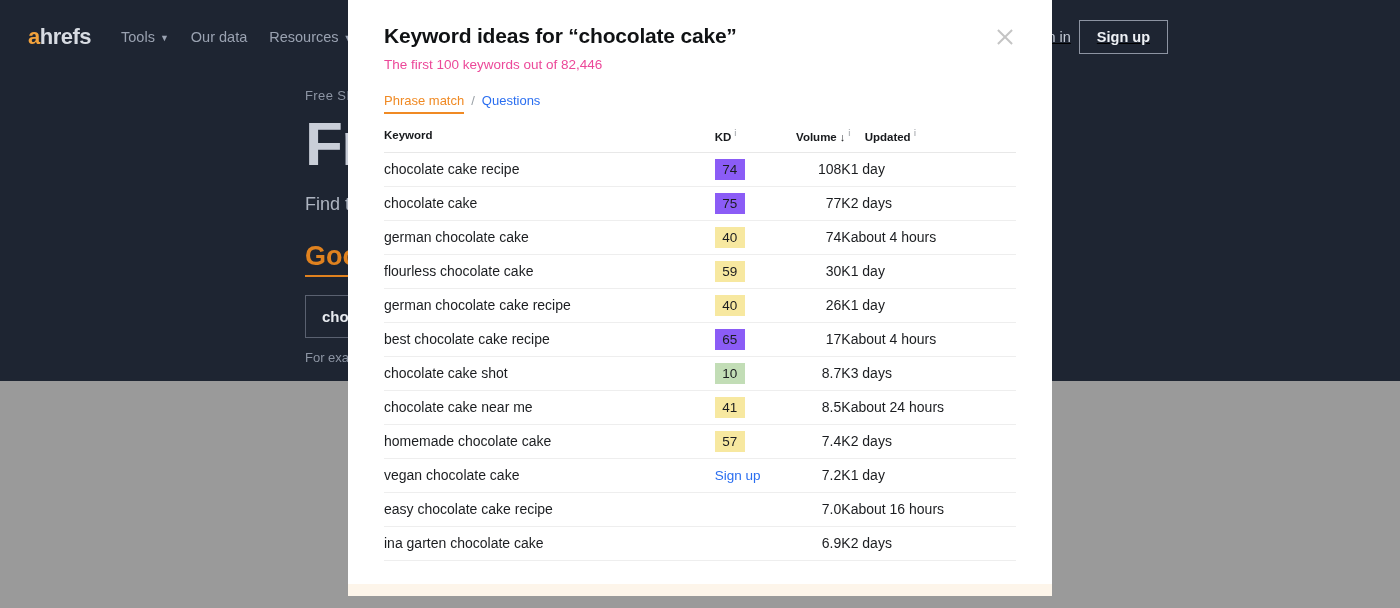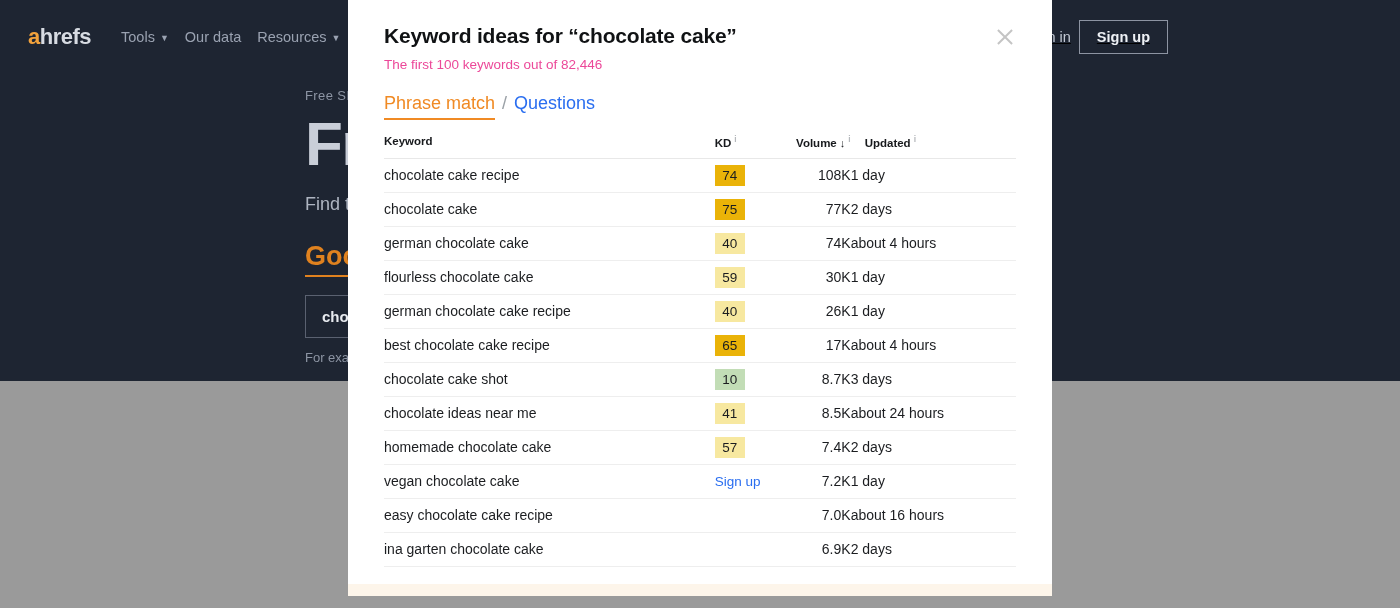--- a/index.html
+++ b/index.html
@@ -46,21 +46,21 @@
     letter-spacing: -0.5px;
     color: #d7dbe2;
     margin-right: 30px;
     white-space: nowrap;
   }
   .logo .a { color: #f2a23c; }
 
   .nav-links {
     display: flex;
     align-items: center;
-    gap: 16px;
+    gap: 22px;
   }
   .nav-link {
     color: #9aa2b1;
     font-size: 14.5px;
     white-space: nowrap;
     display: flex;
     align-items: center;
     gap: 5px;
   }
   .caret {
@@ -208,21 +208,21 @@
     position: absolute;
     left: 1px; top: 10px;
     width: 20px; height: 2px;
     background: #c4c4c4;
   }
   .close-icon::before { transform: rotate(45deg); }
   .close-icon::after  { transform: rotate(-45deg); }
 
   .tabs {
     margin-top: 21px;
-    font-size: 18px;
+    font-size: 13px;
     display: flex;
     align-items: baseline;
     gap: 7px;
   }
   .tab-active {
     color: #f08a24;
     border-bottom: 2px solid #f08a24;
     padding-bottom: 4px;
     cursor: pointer;
   }
@@ -274,21 +274,21 @@
   td.kw-upd  { padding-left: 14px; white-space: nowrap; }
 
   .kd-badge {
     display: inline-block;
     min-width: 30px;
     padding: 3px 0;
     text-align: center;
     font-size: 13.5px;
     color: #1b1d20;
   }
-  .kd-hard { background: #eab308; }
+  .kd-hard { background: #8b5cf6; }
   .kd-med  { background: #f7e8a0; }
   .kd-easy { background: #c2ddb6; }
 
   .signup-link {
     color: #2a6ef0;
     cursor: pointer;
     font-size: 13.5px;
   }
 
   .bottom-strip {
@@ -412,21 +412,21 @@
             <td class="kw-vol">17K</td>
             <td class="kw-upd">about 4 hours</td>
           </tr>
           <tr>
             <td class="kw-name">chocolate cake shot</td>
             <td class="kw-kd"><span class="kd-badge kd-easy">10</span></td>
             <td class="kw-vol">8.7K</td>
             <td class="kw-upd">3 days</td>
           </tr>
           <tr>
-            <td class="kw-name">chocolate ideas near me</td>
+            <td class="kw-name">chocolate cake near me</td>
             <td class="kw-kd"><span class="kd-badge kd-med">41</span></td>
             <td class="kw-vol">8.5K</td>
             <td class="kw-upd">about 24 hours</td>
           </tr>
           <tr>
             <td class="kw-name">homemade chocolate cake</td>
             <td class="kw-kd"><span class="kd-badge kd-med">57</span></td>
             <td class="kw-vol">7.4K</td>
             <td class="kw-upd">2 days</td>
           </tr>

